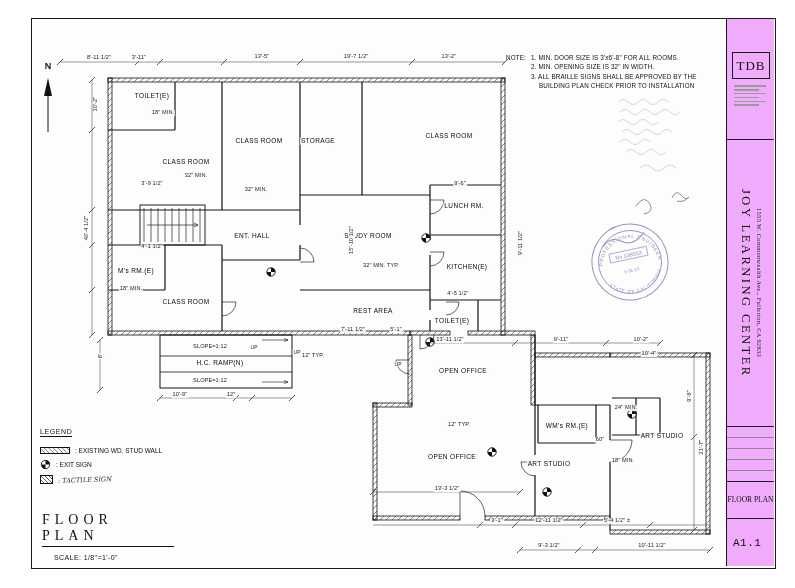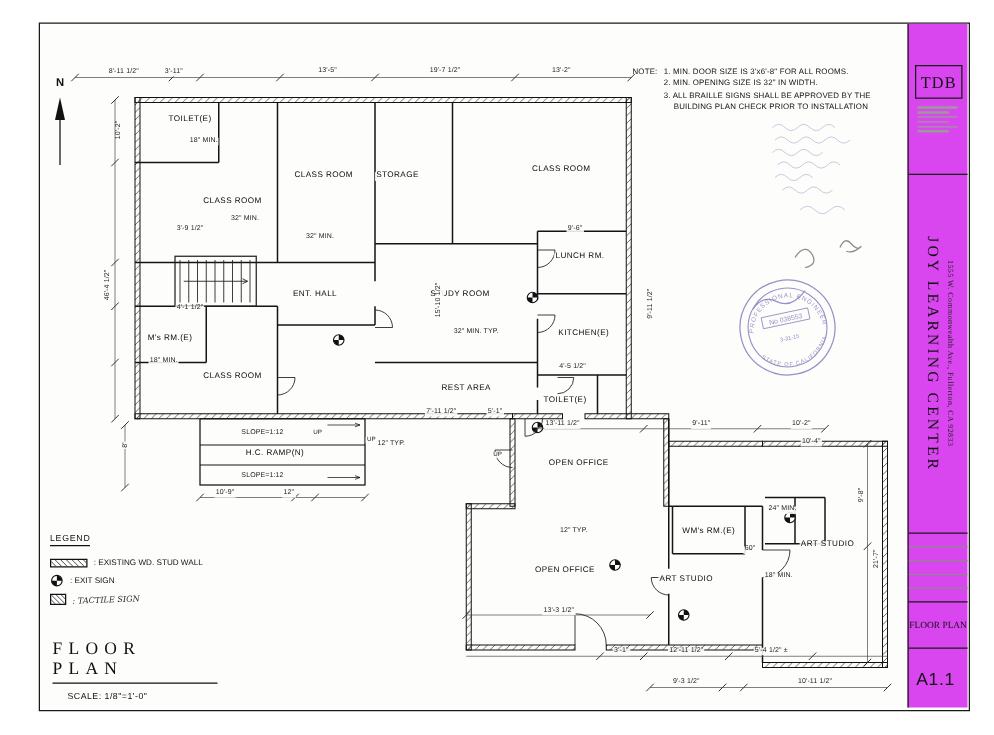--- a/index.html
+++ b/index.html
@@ -41,21 +41,21 @@
 
   
   .plan-title{position:absolute;left:42px;top:512px;}
   .plan-title-text{font-family:"Liberation Serif",serif;font-size:14px;letter-spacing:5px;width:132px;}
   .plan-title-rule{width:132px;height:0;border-top:1px solid #111;margin-top:2px;
         box-shadow:0 2px 0 -0.5px #111;}
   .plan-title-scale{font-size:7px;letter-spacing:.4px;margin-top:7px;margin-left:12px;}
 
   
   .tb{position:absolute;left:726px;top:19px;width:47px;height:547px;
-      border-left:1.2px solid #1a1a1a;display:flex;flex-direction:column;background:#d946ef;}
+      border-left:1.2px solid #1a1a1a;display:flex;flex-direction:column;background:#f0abfc;}
   .tb-top{height:120px;border-bottom:1px solid #1a1a1a;position:relative;}
   .tb-logo-box{position:absolute;left:5px;top:33px;width:36px;height:25px;border:1px solid #1a1a1a;
       display:flex;align-items:center;justify-content:center;
       font-family:"Liberation Serif",serif;font-size:13px;letter-spacing:1px;}
   .tb-addr{position:absolute;left:7px;top:64px;width:32px;}
   .tb-addr i{display:block;height:1.4px;background:#9a9a96;margin-top:2.4px;}
   .tb-addr i:nth-child(2n){width:78%;}
   .tb-mid{height:286px;border-bottom:1px solid #1a1a1a;display:flex;flex-direction:row;
       justify-content:center;align-items:center;gap:3px;}
   .tb-project{writing-mode:vertical-rl;font-family:"Liberation Serif",serif;
@@ -63,21 +63,21 @@
   .tb-address{writing-mode:vertical-rl;font-family:"Liberation Serif",serif;
       font-size:6.3px;letter-spacing:.4px;white-space:nowrap;color:#222;}
   .tb-rev{height:54px;border-bottom:1px solid #1a1a1a;display:flex;flex-direction:column;}
   .tb-rev i{flex:1;border-bottom:.5px solid #8a8a86;}
   .tb-rev i:last-child{border-bottom:none;}
   .tb-sheet{flex:1;display:flex;flex-direction:column;}
   .tb-sheet-title{height:36px;border-bottom:1px solid #1a1a1a;display:flex;align-items:center;
       justify-content:center;text-align:center;font-family:"Liberation Serif",serif;
       font-size:7.5px;line-height:1.3;width:100%;}
   .tb-sheet-num{flex:1;display:flex;align-items:center;padding-left:6px;
-      font-family:Liberation Sans, sans-serif;font-size:14px;letter-spacing:.5px;}
+      font-family:Liberation Mono, monospace;font-size:11px;letter-spacing:.5px;}
 </style>
 </head>
 <body>
 
 <div class="page">
   <div class="sheet"></div>
 
   <svg class="plan" viewBox="0 0 795 588">
     <defs>
       <pattern id="h8" width="6" height="6" patternUnits="userSpaceOnUse">

